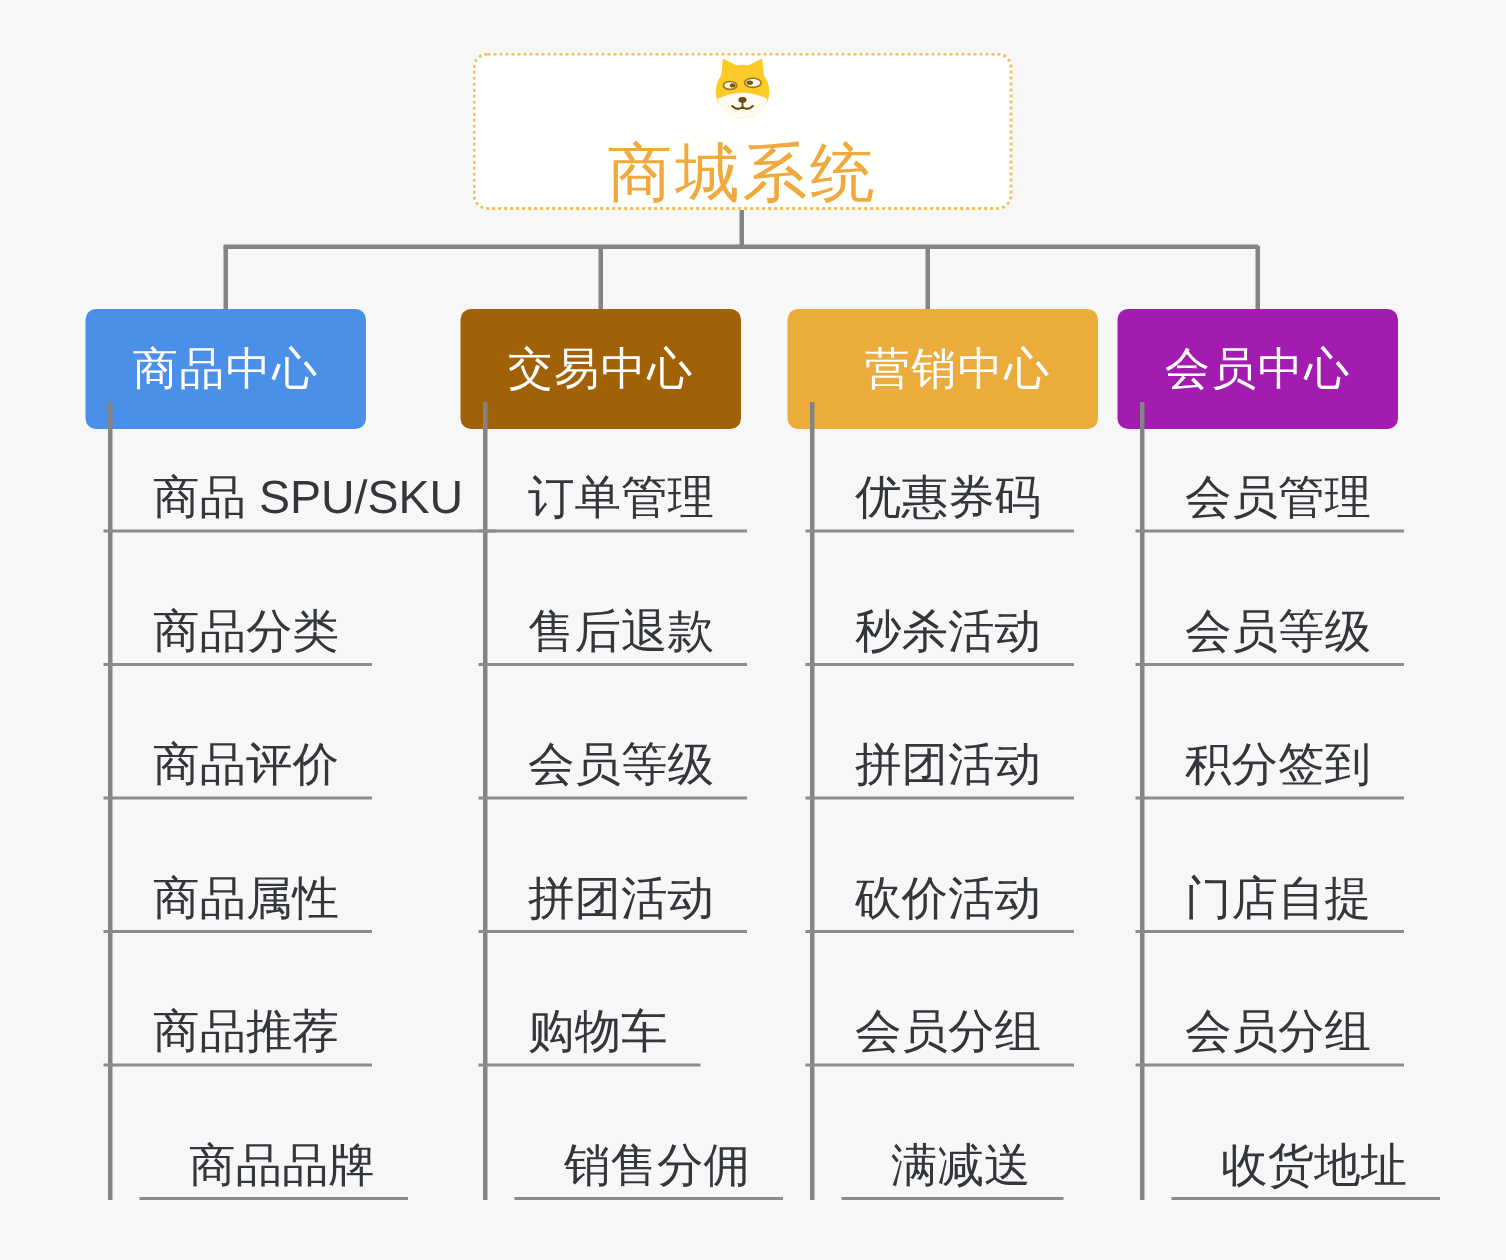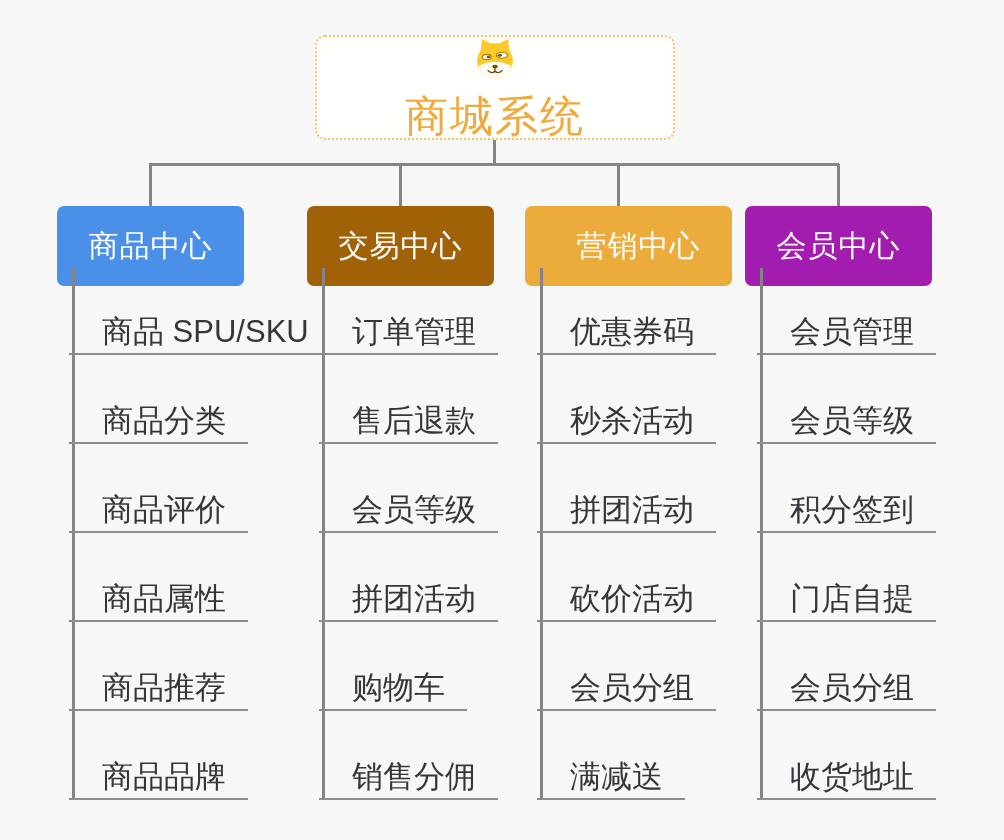--- a/index.html
+++ b/index.html
@@ -98,21 +98,21 @@
     padding: 0 22px 4px 33px;
     border-bottom: 2px solid #8c8c8c;
     color: #33363b;
     white-space: nowrap;
   }
   .leaf-r1 { top: 109px; }
   .leaf-r2 { top: 198px; }
   .leaf-r3 { top: 287px; font-family: Liberation Serif, serif; }
   .leaf-r4 { top: 376px; }
   .leaf-r5 { top: 465px; }
-  .leaf-r6 { top: 554px; }
+  .leaf-r6 { top: 554px; margin-left: 24px; }
 </style>
 </head>
 <body>
 
 <div class="canvas">
 
   <div class="root-node" style="border-color: rgb(248, 191, 98); flex-direction: column;">
     <svg width="56" height="60" viewBox="0 0 60 64">
       <path d="M9 22 L11 3 L27 11 Z" fill="#fcca24"></path>
       <path d="M51 22 L49 3 L33 11 Z" fill="#fcca24"></path>

